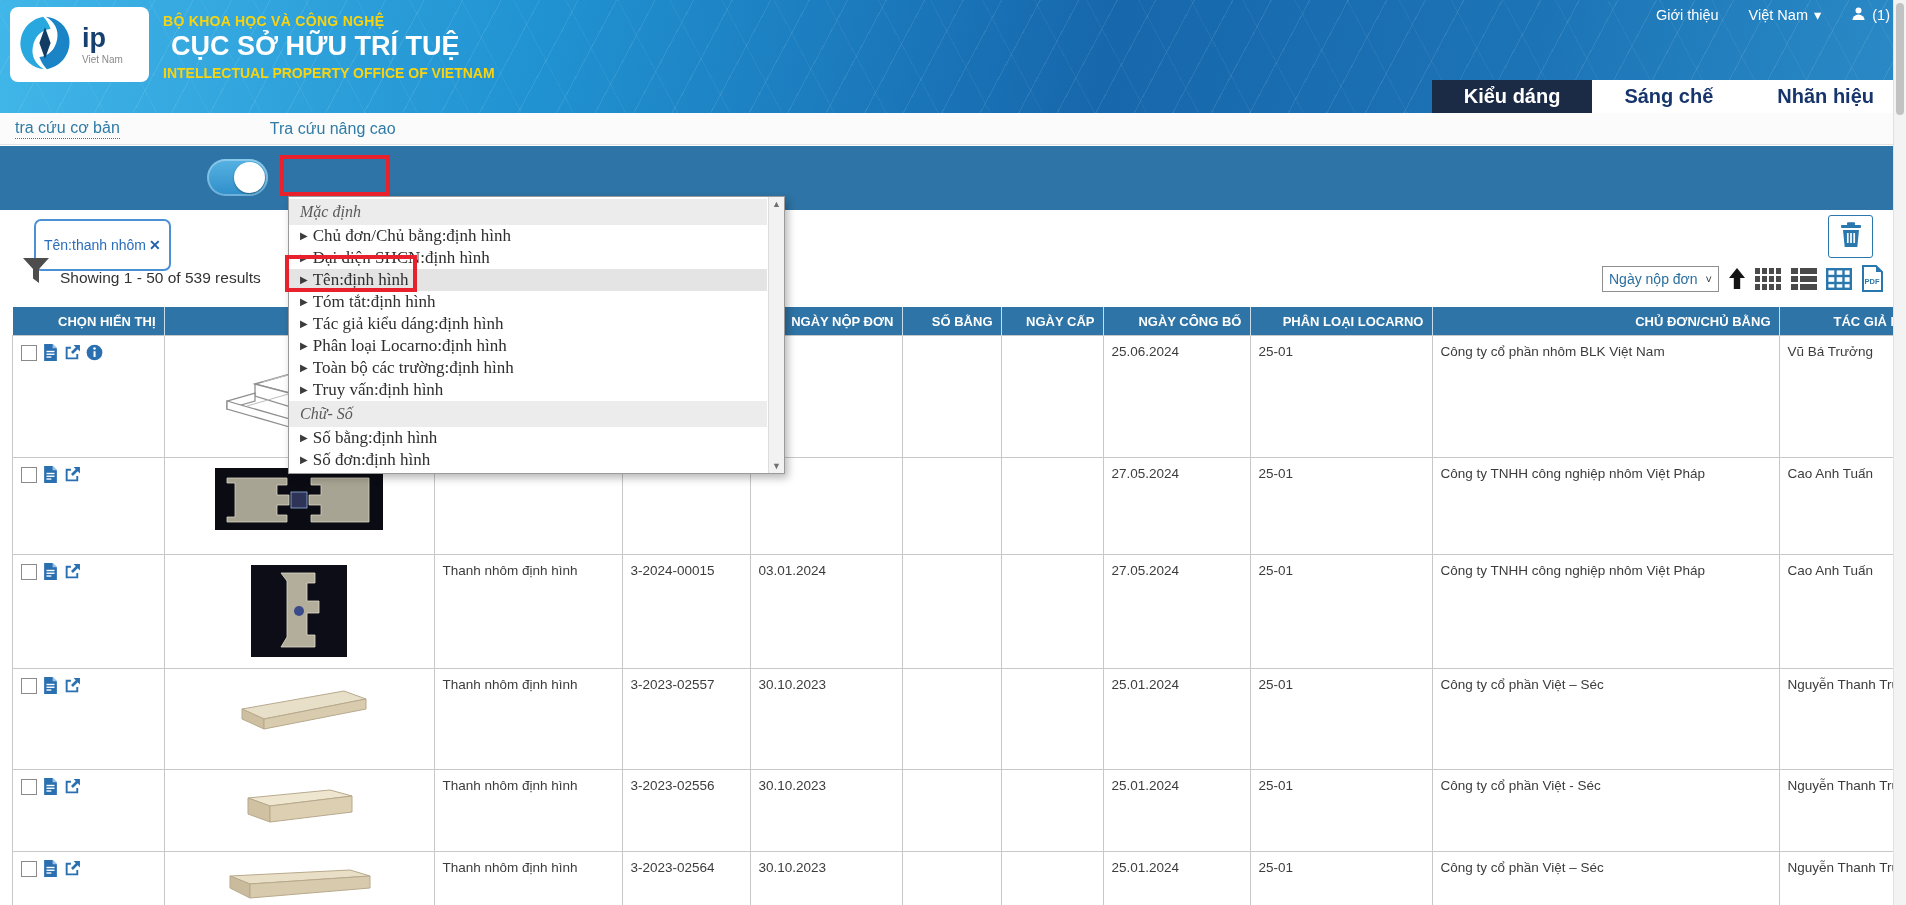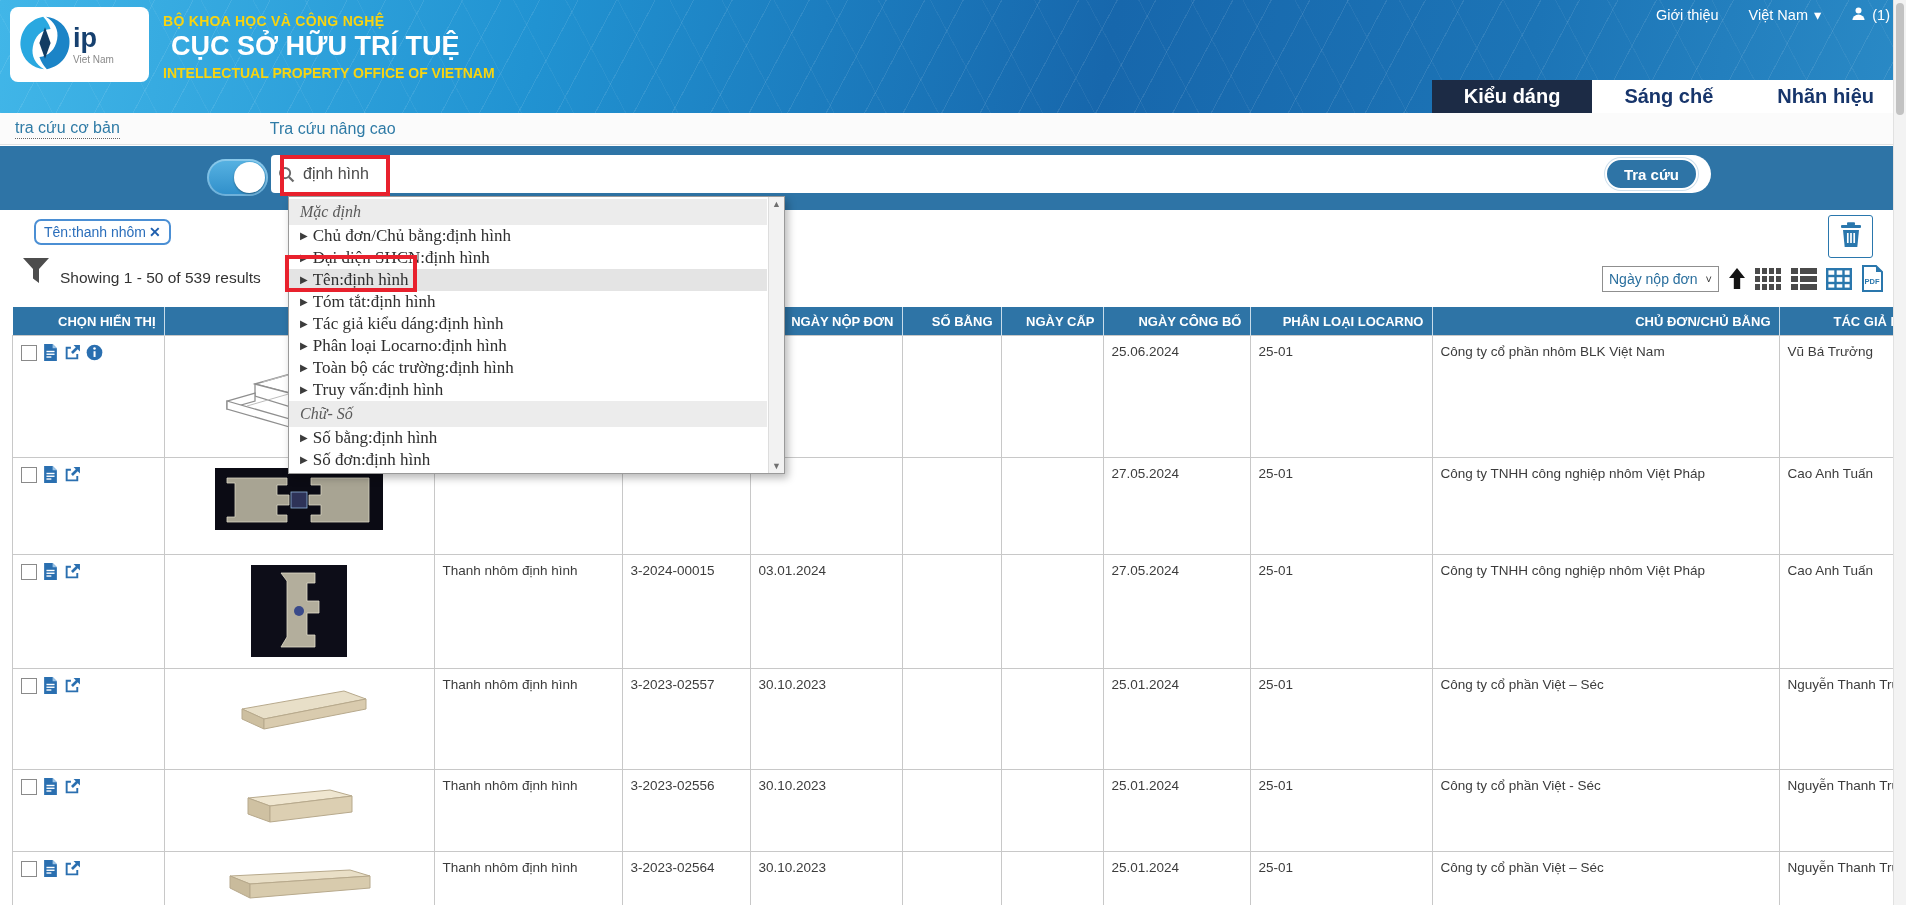--- a/index.html
+++ b/index.html
@@ -6,21 +6,21 @@
   .stage{position:relative;width:1906px;height:905px;overflow:hidden;background:#fff;
          font-family:"Liberation Sans",sans-serif;}
 
   
   .hdr{position:absolute;left:0;top:0;width:100%;height:113px;
        background:linear-gradient(100deg,#41b6e8 0%,#2193d2 28%,#1767ac 58%,#1c74b6 80%,#2a8ac6 100%);}
   .hdr .mesh{position:absolute;inset:0;pointer-events:none;background:
        repeating-linear-gradient(118deg,rgba(255,255,255,.09) 0 1px,transparent 1px 34px),
        repeating-linear-gradient(62deg,rgba(255,255,255,.05) 0 1px,transparent 1px 46px);}
   .logo{position:absolute;left:10px;top:7px;width:139px;height:75px;background:#fff;border-radius:8px;
-        display:flex;align-items:center;gap:0;padding:4px 7px;box-sizing:border-box;z-index:2}
+        display:flex;align-items:center;gap:9px;padding:4px 7px;box-sizing:border-box;z-index:2}
   .logo .ip{color:#16406f;font-size:27px;font-weight:700;line-height:1}
   .logo .vn{color:#8a8a8a;font-size:10px;margin-top:2px}
   .brand{position:absolute;left:163px;top:13px;z-index:2}
   .brand .l1{color:#f8d410;font-size:14px;font-weight:700;letter-spacing:.3px}
   .brand .l2{color:#fff;font-size:27px;font-weight:700;margin:2px 8px 3px}
   .brand .l3{color:#f8d410;font-size:14px;font-weight:700}
   .toplinks{position:absolute;top:6px;right:16px;display:flex;gap:30px;align-items:center;
             color:#fff;font-size:14.5px;z-index:2}
   .toplinks .lnk{display:flex;align-items:center;gap:6px;cursor:pointer}
   .tabs{position:absolute;right:0;bottom:0;height:33px;background:#fff;display:flex;align-items:stretch;z-index:2}
@@ -42,21 +42,21 @@
   .sbar{position:absolute;left:271px;top:9px;width:1440px;height:38px;background:#fff;
         border-radius:4px 19px 19px 4px;display:flex;align-items:center}
   .sbar .query{margin-left:8px;font-size:16px;color:#4a4a4a}
   .gobtn{position:absolute;right:13px;top:3px;height:32px;padding:0 17px;background:#2e74a6;
          border:2px solid #fff;border-radius:17px;color:#fff;font-weight:700;font-size:15px;
          display:flex;align-items:center;box-sizing:border-box;box-shadow:0 0 0 1px #cfe0ec;cursor:pointer}
 
   
   .toolbar{position:absolute;top:210px;left:0;width:100%;height:97px;background:#fff}
   .ftag{position:absolute;left:34px;top:9px;border:2px solid #4b8fd4;border-radius:7px;color:#2a6ebb;
-        font-size:14px;padding:3px 8px;display:flex;align-items:center;gap:2px;background:#fff}
+        font-size:14px;padding:16px 8px;display:flex;align-items:center;gap:2px;background:#fff}
   .ftag .x{font-weight:700;color:#1f5fae;margin-left:1px;cursor:pointer}
   .trashbtn{position:absolute;right:33px;top:5px;width:43px;height:41px;border:1px solid #2a77ad;
             border-radius:3px;display:flex;align-items:center;justify-content:center;cursor:pointer;background:#fff}
   .funnel{position:absolute;left:22px;top:47px}
   .summary{position:absolute;left:60px;top:59px;font-size:15.5px;color:#333}
   .viewctl{position:absolute;right:22px;top:55px;display:flex;align-items:center;gap:9px}
   .sortsel{border:1px solid #8f8f8f;background:#fff;color:#2a6f9e;font-size:14px;padding:4px 6px;
            display:flex;align-items:center;gap:8px;cursor:pointer}
   .sortsel .chev{color:#333;font-size:11px}
   .vicon{display:flex;align-items:center;cursor:pointer}
@@ -151,30 +151,20 @@
   </div>
 
   <div class="subnav">
     <span class="sn-basic">tra cứu cơ bản</span>
     <span class="sn-adv">Tra cứu nâng cao</span>
   </div>
 
   <div class="searchsec">
     <div class="toggle">
       <div class="knob"></div>
-    </div>
-    <div class="sbar">
-      <span style="margin-left:7px;display:flex">
-        <svg width="17" height="17" viewBox="0 0 18 18">
-            <circle cx="7.5" cy="7.5" r="5.4" fill="none" stroke="#6a6a6a" stroke-width="2"></circle>
-            <line x1="11.6" y1="11.6" x2="16.4" y2="16.4" stroke="#6a6a6a" stroke-width="2.4"></line>
-          </svg>
-      </span>
-      <span class="query">định hình</span>
-      <div class="gobtn">Tra cứu</div>
     </div>
   </div>
 
   <div class="toolbar">
     <div class="ftag">
       <span>Tên:thanh nhôm</span>
       <span class="x">✕</span>
     </div>
     <div class="trashbtn">
       <span>

